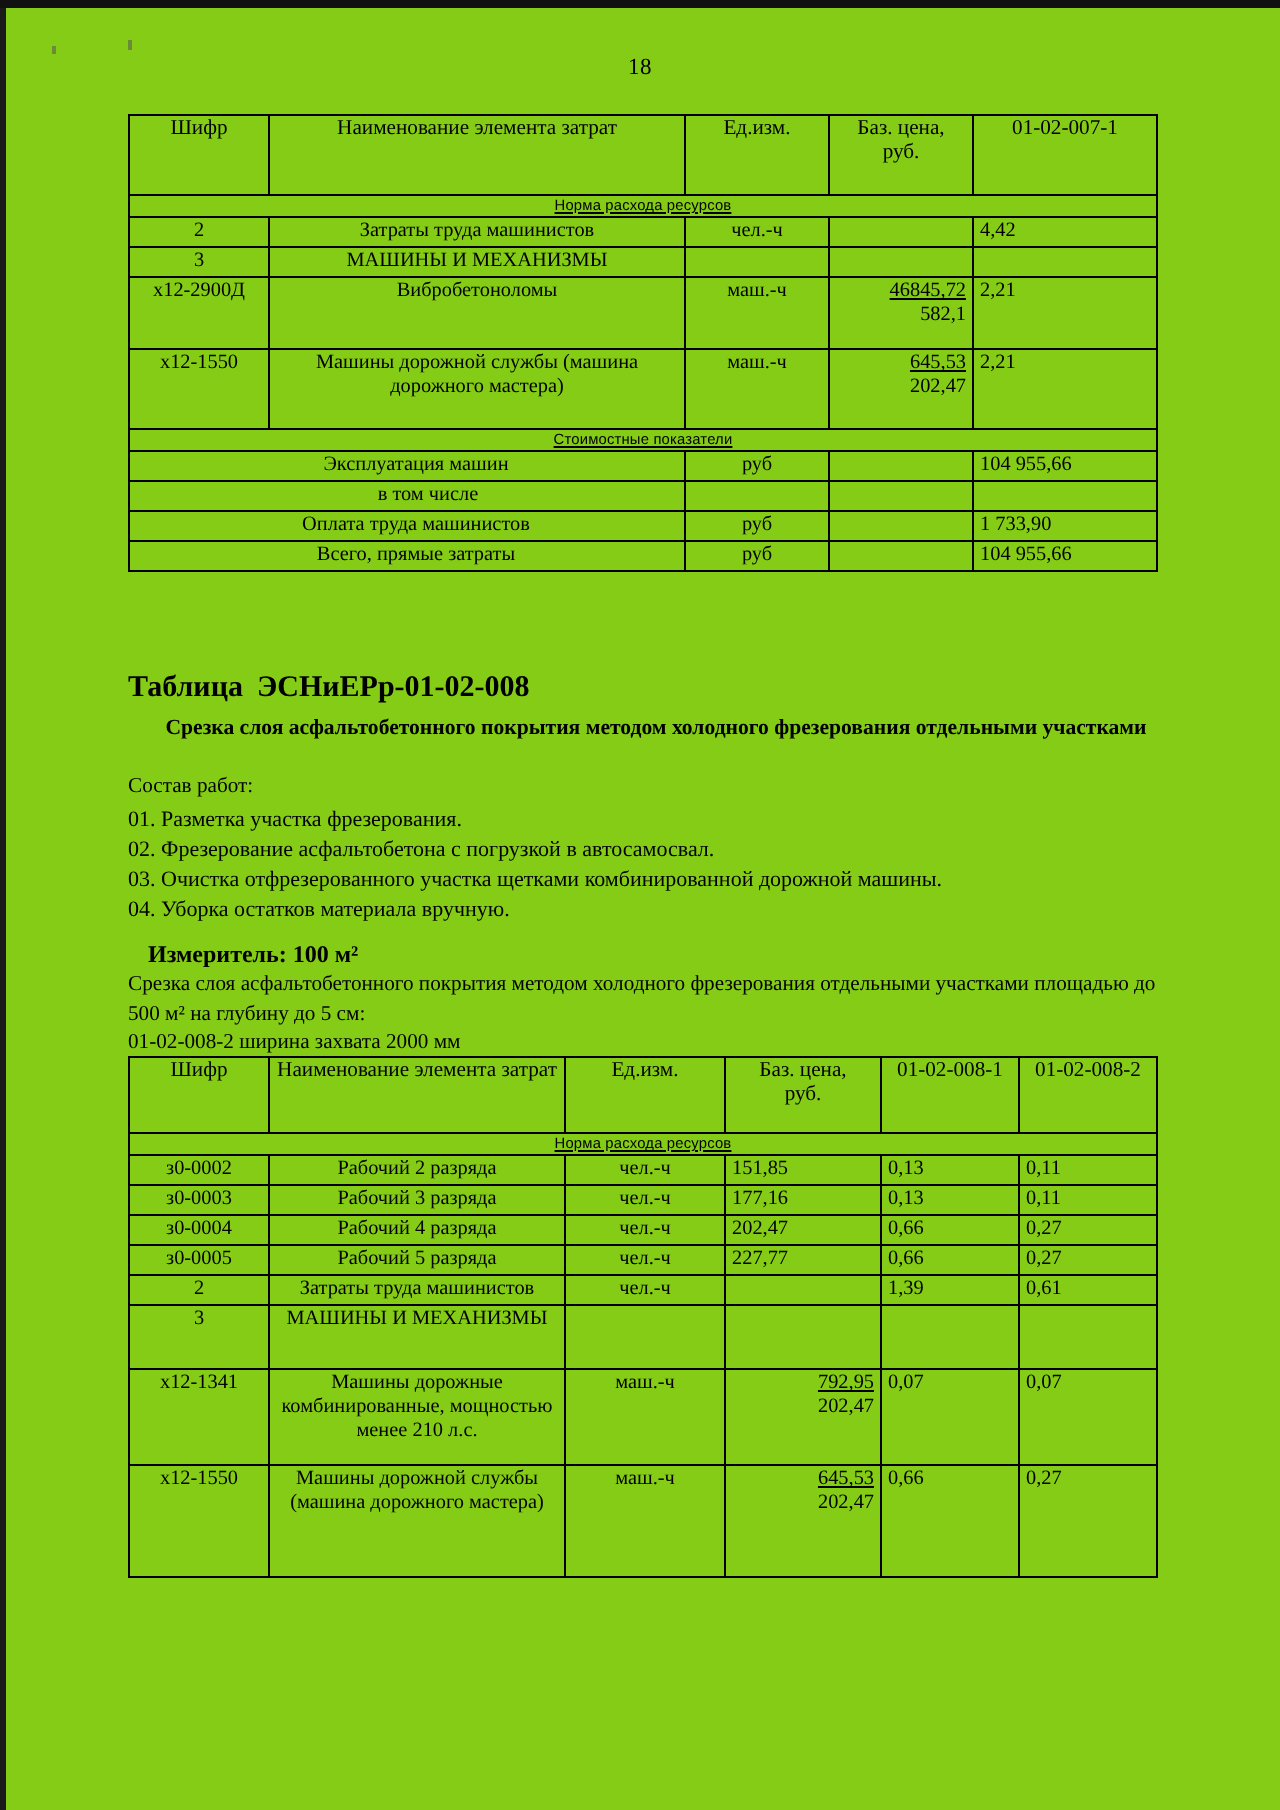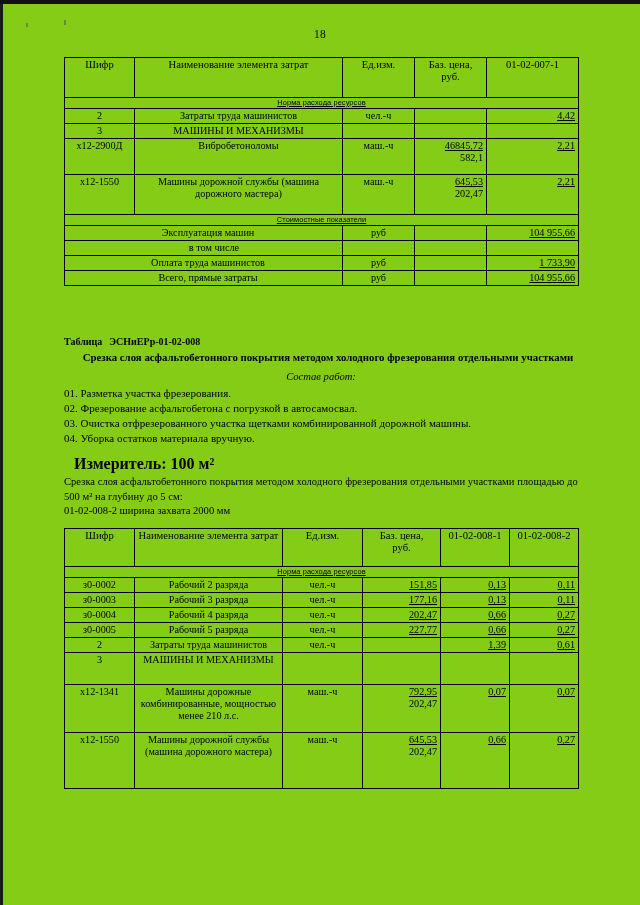--- a/index.html
+++ b/index.html
@@ -72,69 +72,67 @@
   .band td {
     text-align: center;
     font-size: 7.4px;
     font-family: "Liberation Sans", "DejaVu Sans", sans-serif;
     padding: 1px 4px 1px 3px;
     line-height: 1.1;
     letter-spacing: .1px;
     text-decoration: underline;
   }
   .c { text-align: center; }
-  .r { text-align: right; text-decoration: underline; }
+  .r { text-align: left; }
   .l { text-align: center; }
   .b { font-weight: bold; }
   .mid { vertical-align: middle; }
   .underline-num {
     text-decoration: underline;
     display: block;
     text-align: right;
   }
   .num2 {
     display: block;
     text-align: right;
   }
 
   
   .textblock {
     font-size: 10.6px;
     line-height: 1.32;
   }
   .tbl-title {
     font-weight: bold;
-    font-size: 10px;
+    font-size: 15px;
     margin-top: 13px;
   }
   .tbl-title .gap { display: inline-block; width: 7px; }
   .tbl-subtitle {
     font-weight: bold;
     font-size: 10.8px;
     text-align: center;
     margin-top: 2px;
     padding: 0 4px 0 18px;
     line-height: 1.3;
   }
   .sostav {
-    text-align: center;
-    font-style: italic;
     font-size: 10.6px;
-    margin-top: 6px;
+    margin-top: 16px;
   }
   .worklist {
     margin-top: 2px;
   }
   .worklist div {
     font-size: 11px;
     line-height: 1.36;
   }
   .izmeritel {
     font-weight: bold;
-    font-size: 16px;
+    font-size: 12px;
     margin-top: 7px;
     padding-left: 10px;
   }
   .desc {
     font-size: 10.6px;
     line-height: 1.36;
     margin-top: 1px;
   }
   .desc div { white-space: normal; }
 

